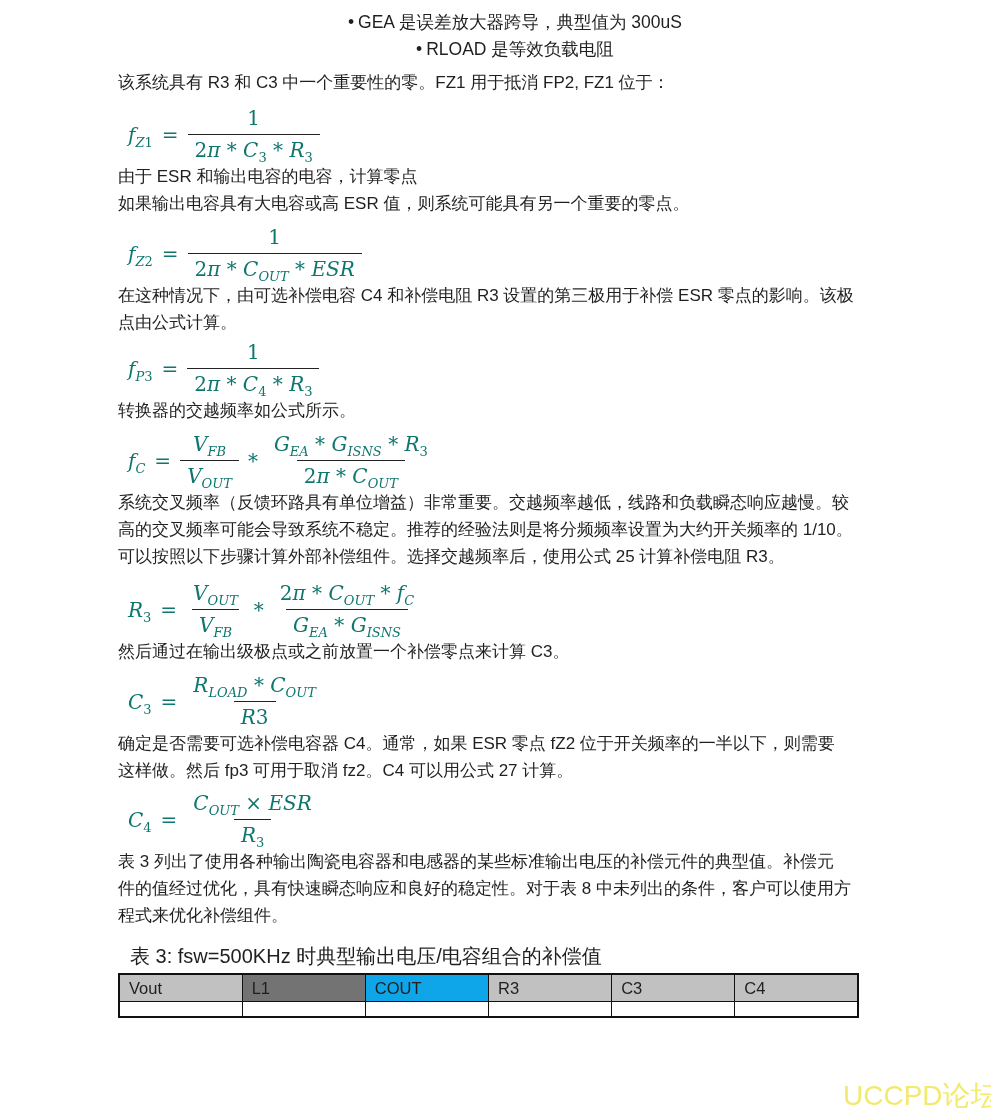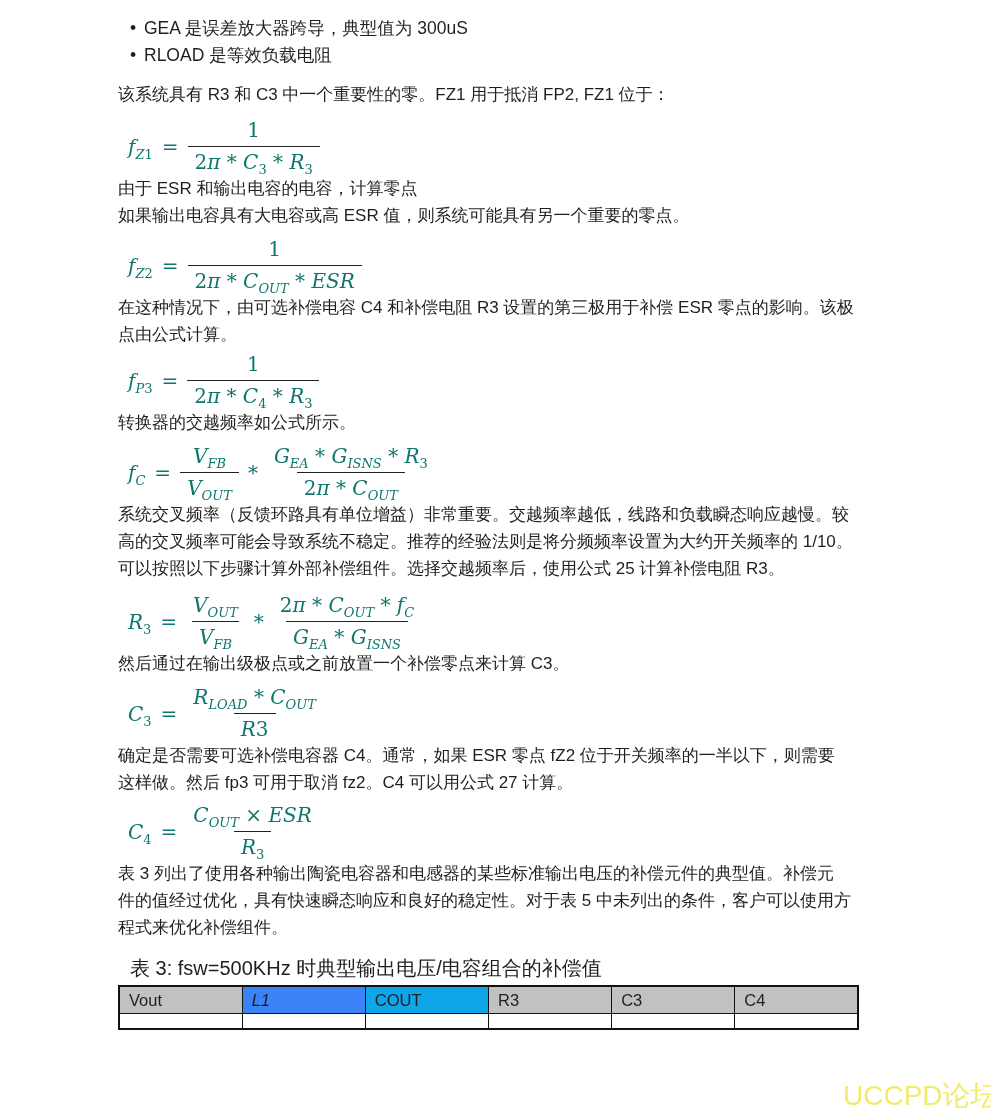--- a/index.html
+++ b/index.html
@@ -1,21 +1,21 @@
 <!DOCTYPE html>
 <html><head>
 <meta charset="utf-8">
 <style>
   html,body { margin:0; padding:0; background:#ffffff; }
   .page {
     position:relative; width:991px; height:1115px; background:#ffffff;
     overflow:hidden; font-family:"Liberation Sans", sans-serif; color:#1f1f1f;
   }
   .content { position:absolute; left:118px; top:0; width:790px; }
-  .bullets { list-style:none; margin:12px; padding:3px 0 0 0; }
+  .bullets { list-style:none; margin:6px; padding:3px 0 0 0;text-align:center; }
   .bullets li { font-size:17.5px; line-height:27px; white-space:nowrap; }
   .blt { display:inline-block; width:14px; }
   p.line { margin:0; font-size:17px; line-height:27px; white-space:nowrap; }
   .mt4{margin-top:4px}.mt7{margin-top:7px}.mt8{margin-top:8px}
   .mt9{margin-top:9px}.mt10{margin-top:10px}.mt11{margin-top:11px}.mt12{margin-top:4px}.mt25{margin-top:25px}
   
   .formula {
     display:flex; align-items:center; margin-left:10px;
     font-family:"DejaVu Serif","Liberation Serif",serif; font-size:20px; color:#0f766e;
   }
@@ -138,30 +138,30 @@
     <div class="formula mt7">
         <span class="lhs"><i>C</i><sub>4</sub></span>
         <span class="eq">=</span>
         <span class="frac">
           <span class="num"><i>C</i><sub><i>OUT</i></sub> × <i>ESR</i></span>
           <span class="den"><i>R</i><sub>3</sub></span>
         </span>
       </div>
 
     <p class="line mt10">表 3 列出了使用各种输出陶瓷电容器和电感器的某些标准输出电压的补偿元件的典型值。补偿元</p>
-    <p class="line">件的值经过优化，具有快速瞬态响应和良好的稳定性。对于表 5 中未列出的条件，客户可以使用方</p>
+    <p class="line">件的值经过优化，具有快速瞬态响应和良好的稳定性。对于表 8 中未列出的条件，客户可以使用方</p>
     <p class="line">程式来优化补偿组件。</p>
 
     <p class="caption">表 3: fsw=500KHz 时典型输出电压/电容组合的补偿值</p>
 
     <table class="comp">
       <tbody>
           <tr>
         <th style="background: rgb(193, 193, 193);">Vout</th>
-        <th style="background: #3b82f6; font-style: italic;">L1</th>
+        <th style="background: #737373;">L1</th>
         <th style="background: #0ea5e9;">COUT</th>
         <th style="background: rgb(193, 193, 193);">R3</th>
         <th style="background: rgb(193, 193, 193);">C3</th>
         <th style="background: rgb(193, 193, 193);">C4</th>
       </tr>
       <tr>
         <td class="stub"></td>
         <td class="stub"></td>
         <td class="stub"></td>
         <td class="stub"></td>

